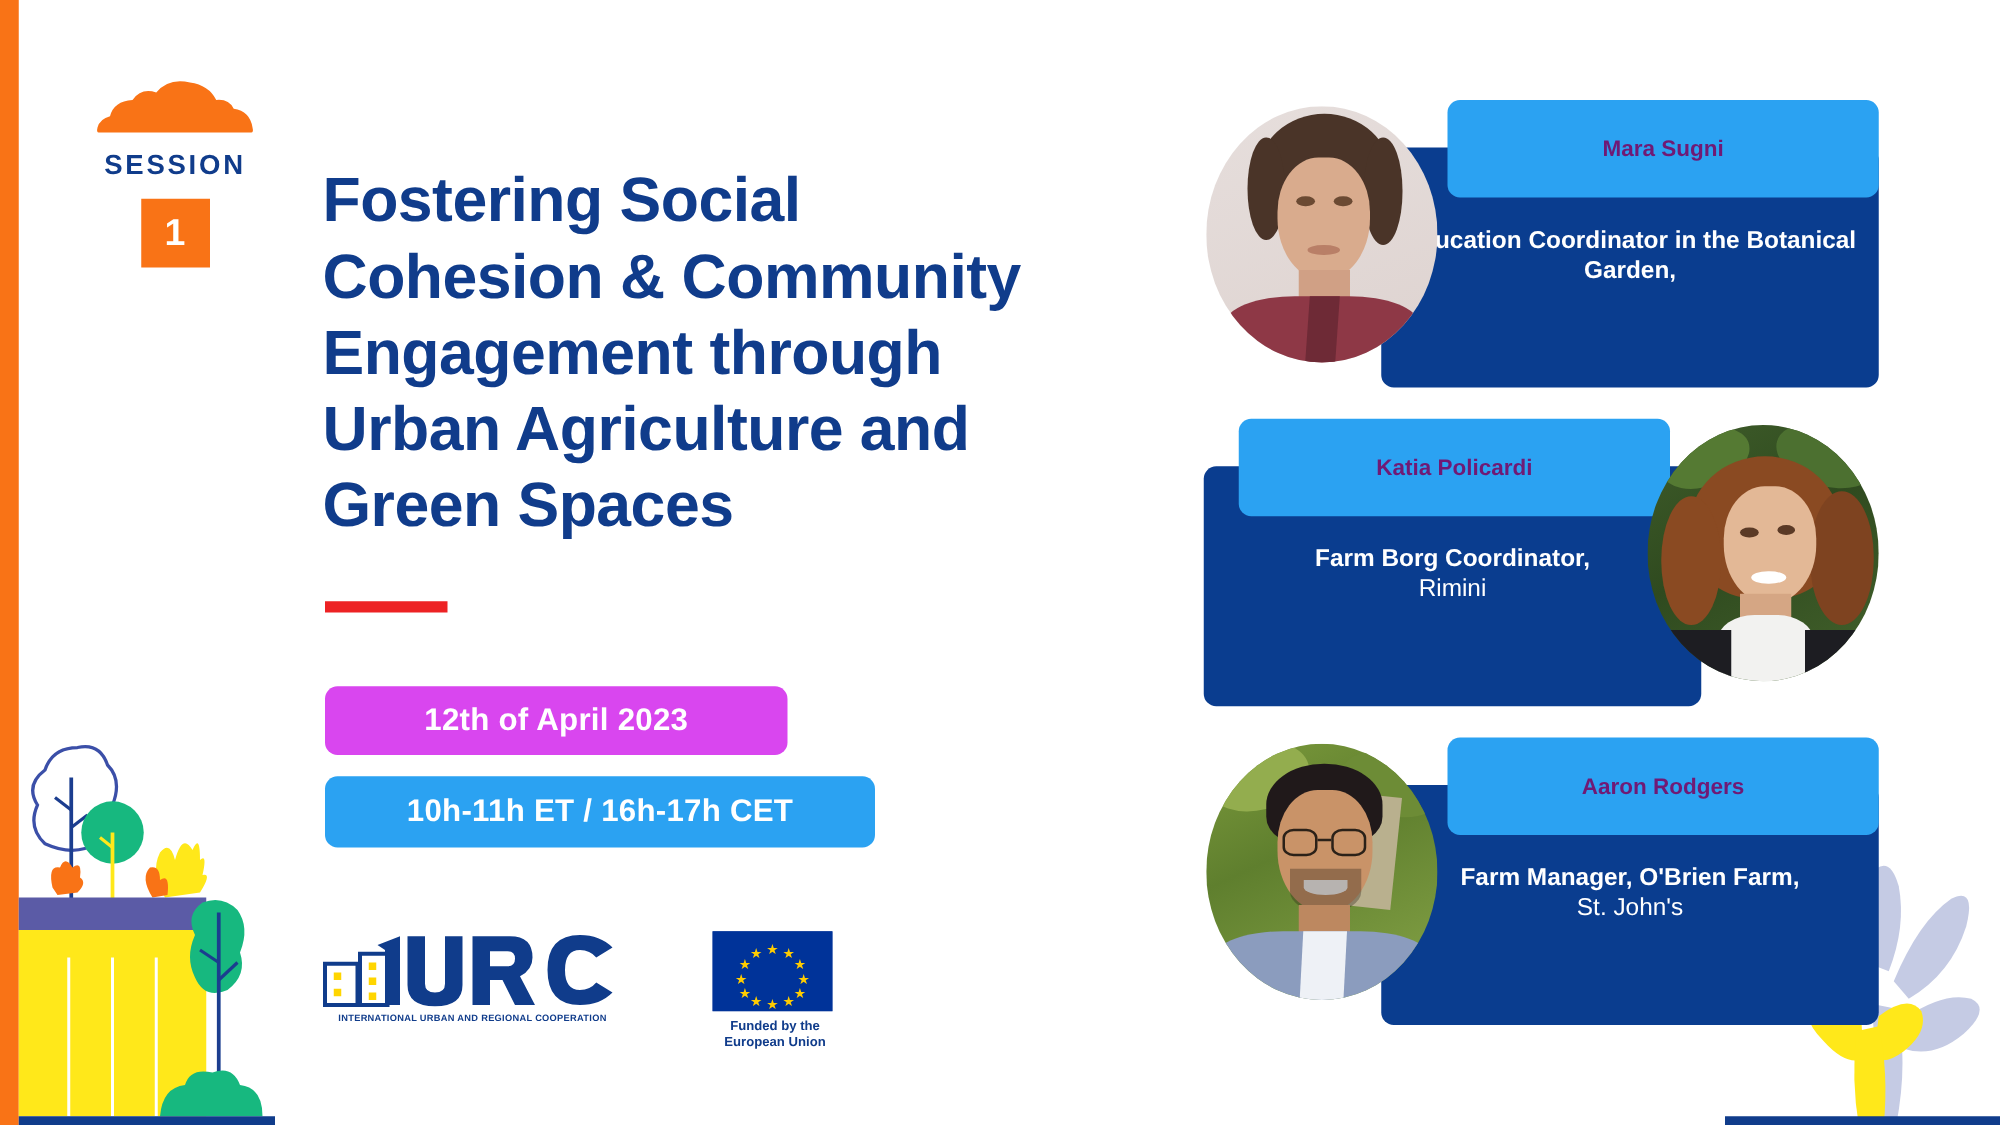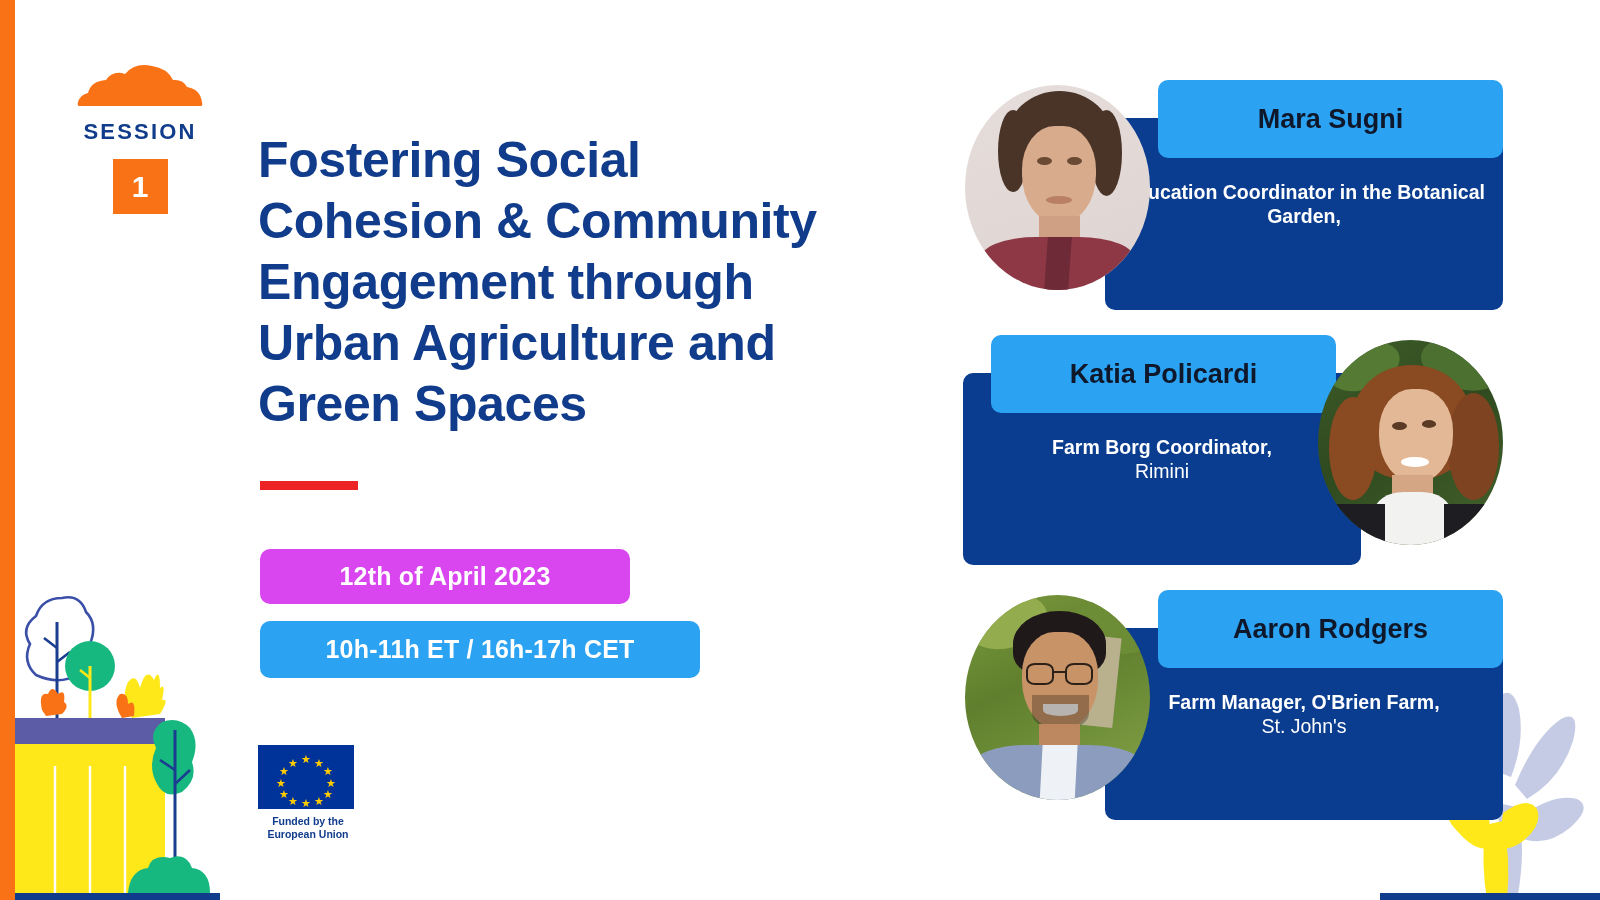--- a/index.html
+++ b/index.html
@@ -77,21 +77,21 @@
   .bottom-bar-right { position:absolute; right:0; bottom:0; width:220px; height:7px; background:#103C8B; }
 
   
   .speaker { position:absolute; }
   .sp-photo {
     position:absolute; width:185px; height:205px; border-radius:50%;
     overflow:hidden; z-index:3;
   }
   .sp-name {
     position:absolute; background:#2BA2F2; border-radius:10px; z-index:2;
-    color:#0f172a; font-size:27px; font-weight:bold;
+    color:#701a75; font-size:18px; font-weight:bold;
     display:flex; align-items:center; justify-content:center;
   }
   .sp-body {
     position:absolute; background:#0A3D8F; border-radius:10px; z-index:1;
     color:#ffffff; text-align:center; padding-top:62px;
   }
   .sp-role { font-size:19.5px; font-weight:bold; line-height:1.25; }
   .sp-org  { font-size:19.5px; font-weight:normal; line-height:1.3; }
 
   
@@ -135,20 +135,48 @@
 </div>
 
 <h1 class="title">Fostering Social Cohesion &amp; Community Engagement through Urban Agriculture and Green Spaces</h1>
 <div class="red-rule"></div>
 
 <div class="pill pill-date">12th of April 2023</div>
 <div class="pill pill-time">10h-11h ET / 16h-17h CET</div>
 
 <div class="logos">
 
+  <div class="iurc-logo">
+    <div class="iurc-row">
+      <svg width="240" height="62" viewBox="0 0 240 62">
+
+        <rect x="2" y="26" width="26" height="33" fill="none" stroke="#103C8B" stroke-width="3.2"></rect>
+        <rect x="30" y="18" width="22" height="41" fill="none" stroke="#103C8B" stroke-width="3.2"></rect>
+        <rect x="9" y="33" width="6" height="6" fill="#FFD500"></rect>
+        <rect x="9" y="46" width="6" height="6" fill="#FFD500"></rect>
+        <rect x="37" y="25" width="6" height="6" fill="#FFD500"></rect>
+        <rect x="37" y="37" width="6" height="6" fill="#FFD500"></rect>
+        <rect x="37" y="49" width="6" height="6" fill="#FFD500"></rect>
+
+        <path d="M44 11 L62 4 L62 59 L50 59 L50 15 Z" fill="#103C8B"></path>
+
+        <path d="M68 4 L82 4 L82 42 Q82 49 90 49 Q98 49 98 42 L98 4 L112 4
+                 L112 43 Q112 60 90 60 Q68 60 68 43 Z" fill="#103C8B"></path>
+
+        <path d="M120 4 L150 4 Q168 4 168 21 Q168 31 158 36 L170 59 L154 59
+                 L144 39 L134 39 L134 59 L120 59 Z
+                 M134 16 L134 28 L148 28 Q154 28 154 22 Q154 16 148 16 Z" fill="#103C8B" fill-rule="evenodd"></path>
+
+        <path d="M232 13 Q222 3 206 3 Q180 3 180 31 Q180 59 206 59
+                 Q222 59 232 49 L232 49 L219 41 Q214 47 206 47
+                 Q194 47 194 31 Q194 15 206 15 Q214 15 219 21 Z" fill="#103C8B"></path>
+      </svg>
+    </div>
+    <div class="iurc-tag">INTERNATIONAL URBAN AND REGIONAL COOPERATION</div>
+  </div>
 
   <div class="eu-logo">
     <div class="eu-flag">
       <svg width="96" height="64" viewBox="0 0 96 64">
         <rect width="96" height="64" fill="#003399"></rect>
         <g fill="#FFCC00">
           <text x="48" y="18" font-size="11" text-anchor="middle">★</text>
           <text x="61" y="21.5" font-size="11" text-anchor="middle">★</text>
           <text x="70" y="30" font-size="11" text-anchor="middle">★</text>
           <text x="73" y="42" font-size="11" text-anchor="middle">★</text>

